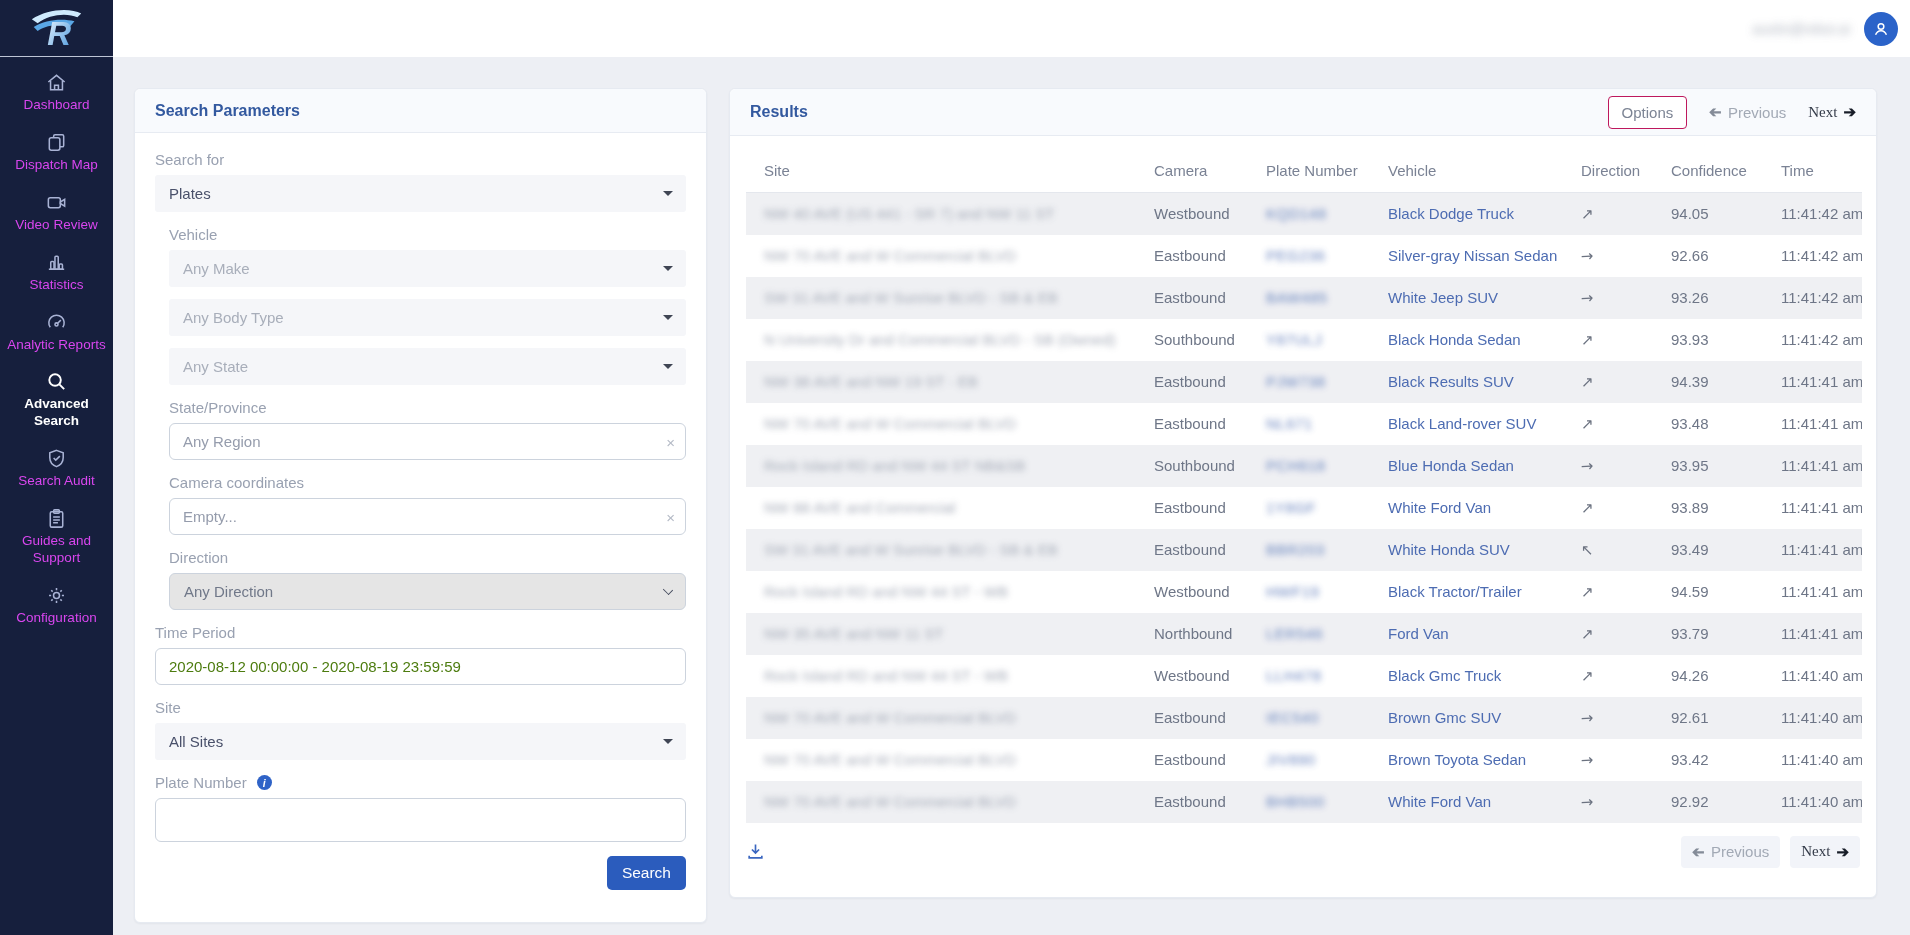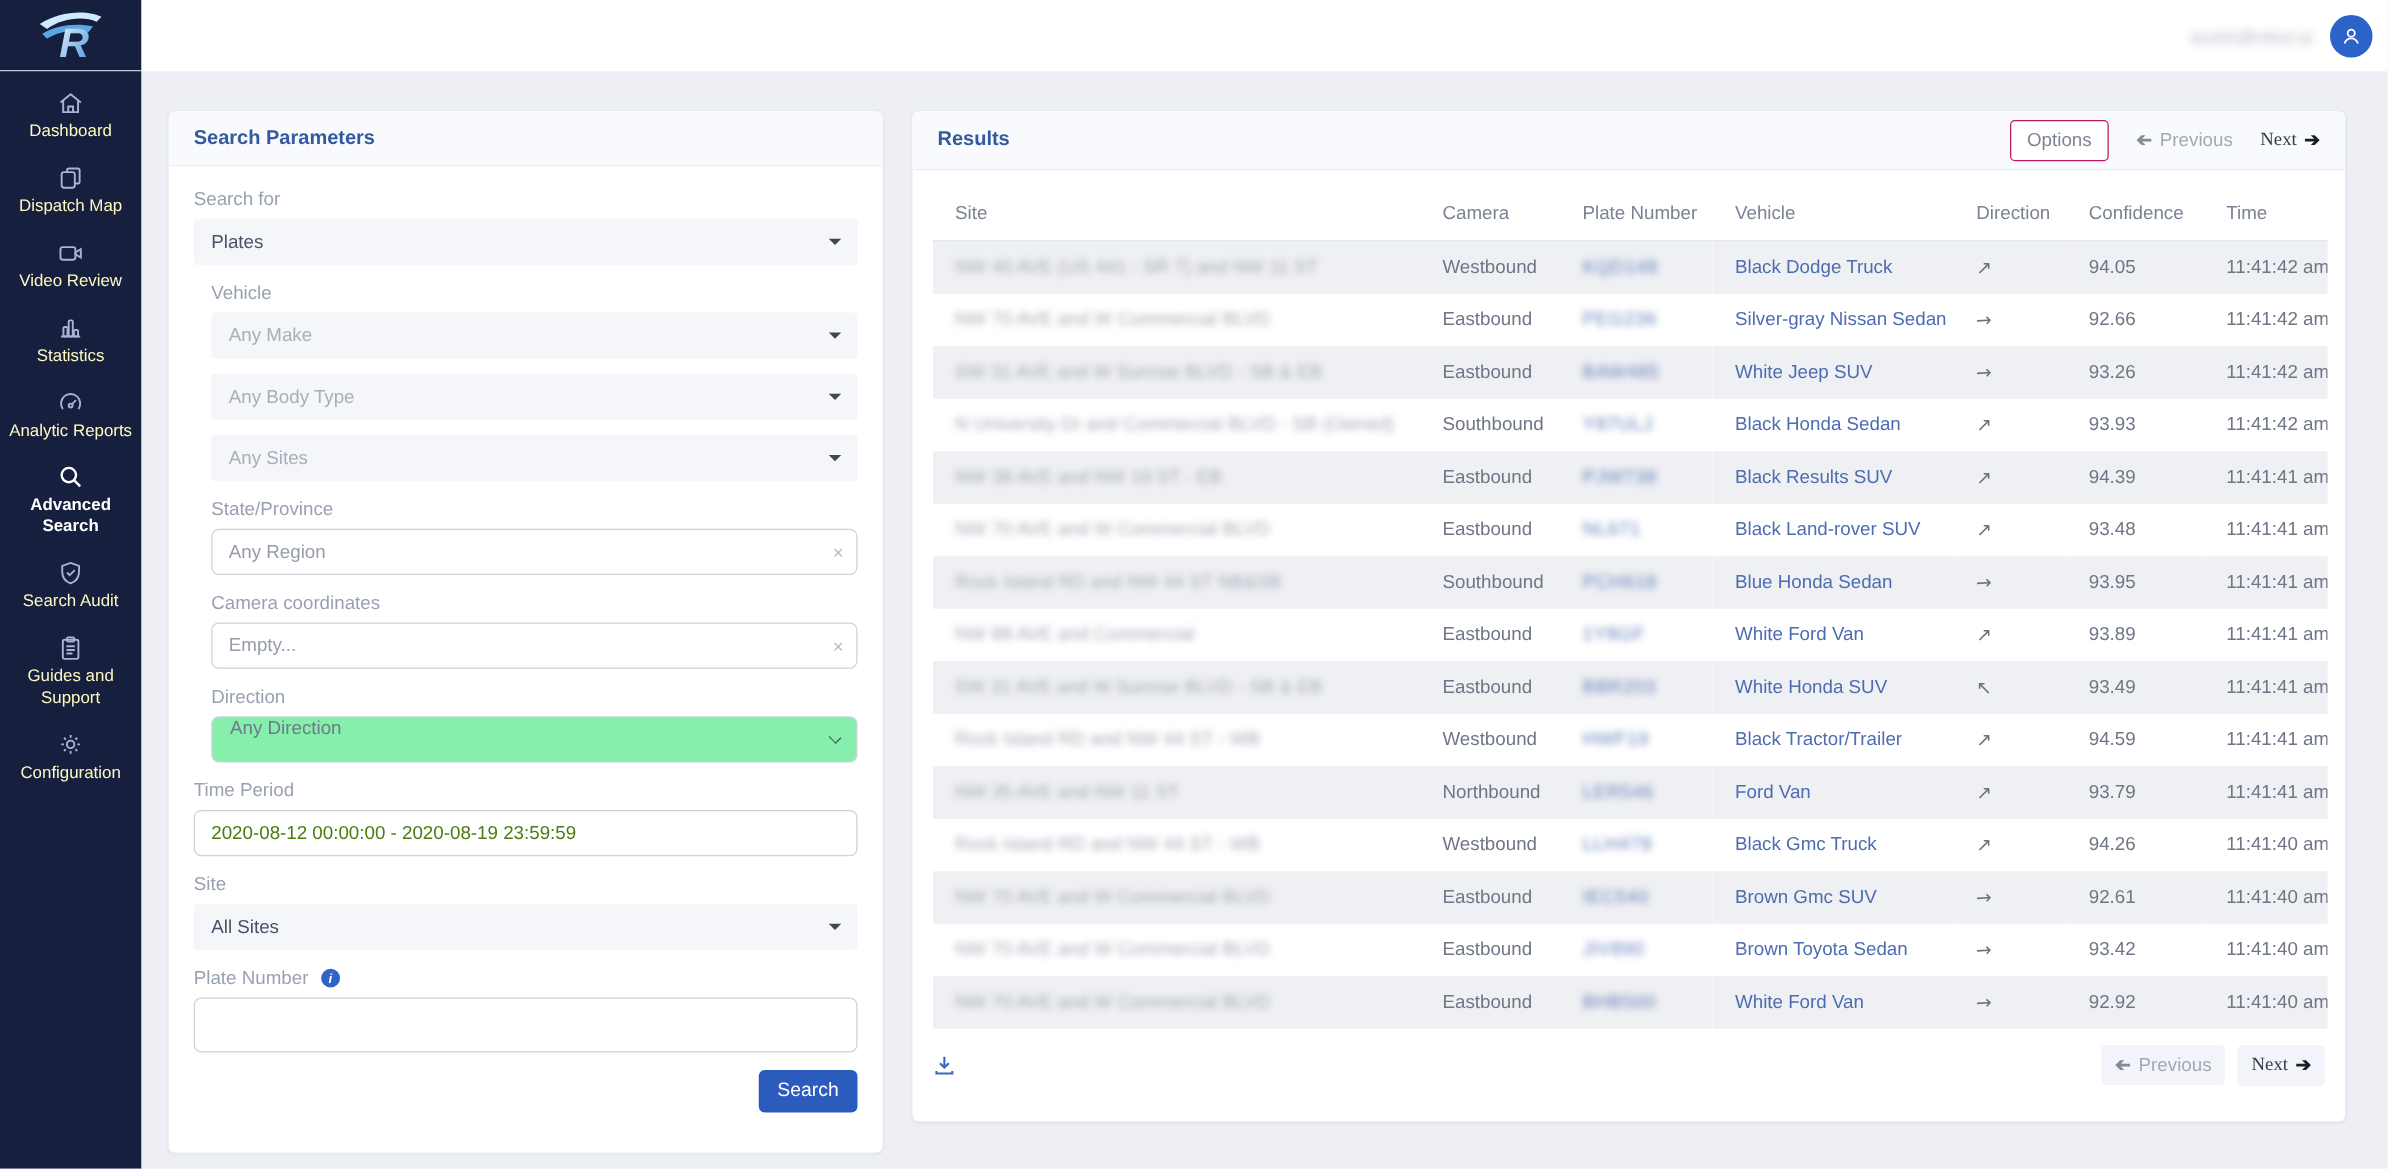--- a/index.html
+++ b/index.html
@@ -18,21 +18,21 @@
   .sidebar {
     position:absolute; left:0; top:0; width:113px; height:935px;
     background:#161f3d; z-index:5;
   }
   .logo-block {
     height:57px; display:flex; align-items:center; justify-content:center;
     border-bottom:1px solid rgba(220,227,240,.85);
   }
   .nav { display:flex; flex-direction:column; align-items:center; padding-top:14px; }
   .nav-item {
-    width:100%; text-align:center; color:#fef9c3; font-size:13.5px; line-height:1.25;
+    width:100%; text-align:center; color:#d946ef; font-size:13.5px; line-height:1.25;
     margin-bottom:17px; cursor:pointer;
   }
   .nav-item .nav-icon { display:block; margin:0 auto 3px; width:23px; height:23px; }
   .nav-item svg { stroke:#a9b3d5; }
   .nav-item.active { color:#ffffff; font-weight:bold; }
   .nav-item.active svg { stroke:#ffffff; }
 
   
   .topbar {
     position:absolute; left:113px; top:0; right:0; height:57px; background:#ffffff;
@@ -78,22 +78,22 @@
   }
   .input-bordered input {
     border:none; outline:none; width:100%; height:100%; padding:0 28px 0 13px;
     font-size:15px; font-family:inherit; color:#4d7c0f; background:transparent;
   }
   .input-bordered input::placeholder { color:#959cac; opacity:1; }
   .clear-x {
     position:absolute; right:10px; top:8px; color:#b4bac6; font-size:15px; cursor:pointer; line-height:1.4;
   }
   .select-bordered {
-    position:relative; height:37px; border:1px solid #ccd3dd; border-radius:6px; background:#86efac;
-    display:flex; padding:0 20px 0 14px; font-size:15px; color:#707889; cursor:pointer;
+    position:relative; height:37px; border:1px solid #ccd3dd; border-radius:6px; background:#e5e5e5;
+    display:flex; align-items:center; padding:0 20px 0 14px; font-size:15px; color:#707889; cursor:pointer;
   }
   .chevron {
     position:absolute; right:13px; top:12px; width:8px; height:8px;
     border-right:1.8px solid #454c5e; border-bottom:1.8px solid #454c5e;
     transform:rotate(45deg) scaleY(.8);
   }
   .plate-input { height:44px; }
   .info-badge {
     width:15px; height:15px; border-radius:50%; background:#2f63c7; color:#fff;
     font-size:10.5px; font-weight:bold; display:inline-flex; align-items:center; justify-content:center;
@@ -278,21 +278,21 @@
       <div class="stack">
         <div class="select-flat placeholder">
           <span>Any Make</span>
           <span class="caret"></span>
         </div>
         <div class="select-flat placeholder">
           <span>Any Body Type</span>
           <span class="caret"></span>
         </div>
         <div class="select-flat placeholder" style="margin-bottom:0;">
-          <span>Any Sites</span>
+          <span>Any State</span>
           <span class="caret"></span>
         </div>
       </div>
 
       <div class="form-label">State/Province</div>
       <div class="input-bordered">
         <input type="text" placeholder="Any Region" style="">
         <span class="clear-x">×</span>
       </div>
 

